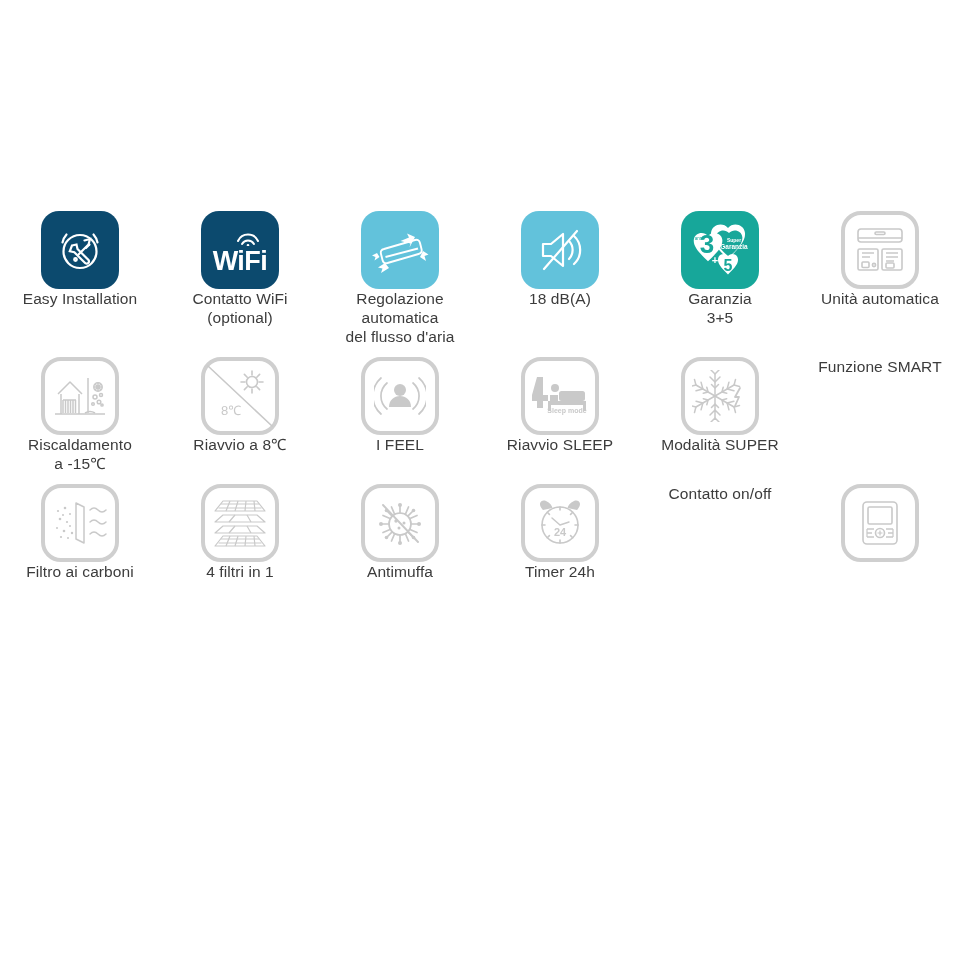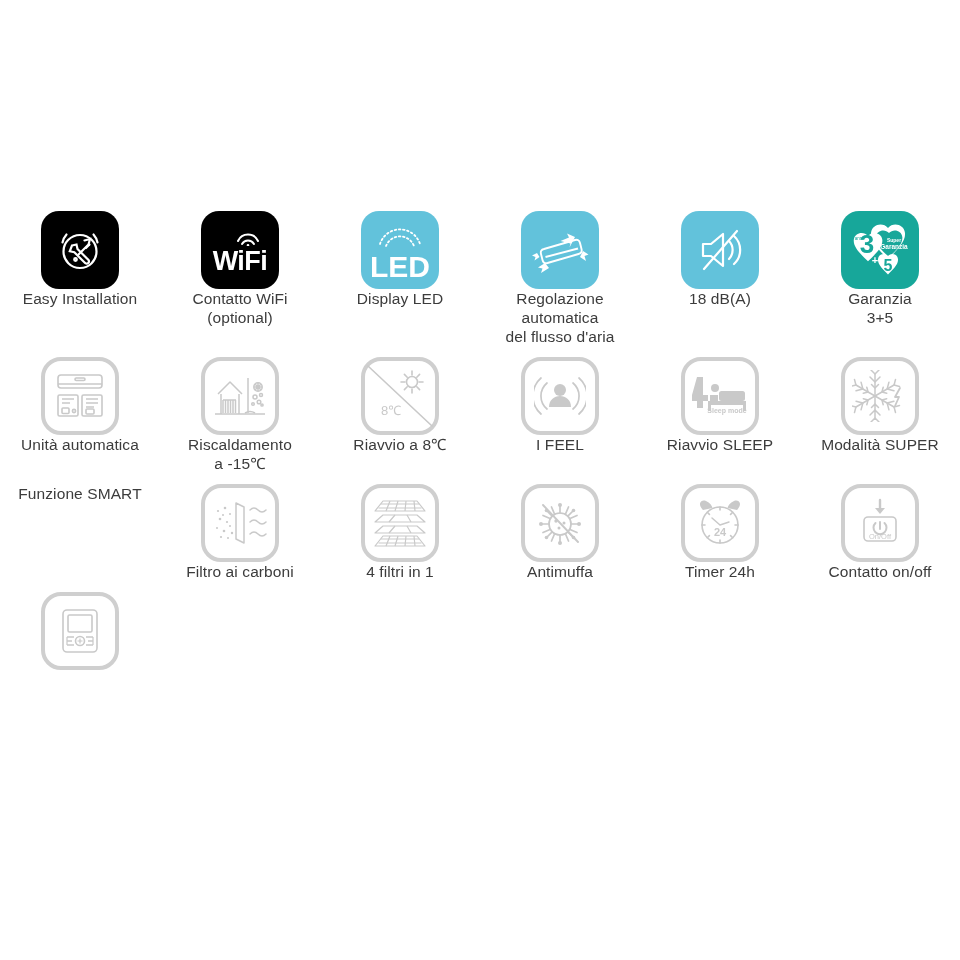--- a/index.html
+++ b/index.html
@@ -38,21 +38,21 @@
   .tile {
     width: 78px;
     height: 78px;
     border-radius: 18px;
     box-sizing: border-box;
     display: flex;
     align-items: center;
     justify-content: center;
     position: relative;
   }
-  .tile.green  { background: #000000; }
+  .tile.green  { background: #0c4a6e; }
   .tile.blue   { background: #62c2db; }
   .tile.teal   { background: #17a79a; }
   .tile.ghost  {
     background: #ffffff;
     border: 4px solid #cfcfcf;
     border-radius: 20px;
   }
   .tile svg { display: block; }
   .caption {
     font-size: 15.5px;
@@ -121,32 +121,20 @@
             <path d="M7 14 A7 7 0 0 1 19 14"></path>
             <circle cx="13" cy="15.2" r="1.3" fill="#ffffff" stroke="none"></circle>
           </svg>
           <div class="wifi-word">WiFi</div>
         </div>
       </div>
       <div class="caption">Contatto WiFi
 (optional)</div>
     </div>
 
-    <div class="feature">
-      <div class="tile blue">
-        <div class="stack">
-          <svg width="48" height="20" viewBox="0 0 48 20" fill="none" stroke="#ffffff" stroke-width="1.8" stroke-linecap="round" stroke-dasharray="1.6 2.6" style="margin-bottom:-4px;">
-            <path d="M4 17 A21 21 0 0 1 44 17"></path>
-            <path d="M10 19 A15 15 0 0 1 38 19"></path>
-          </svg>
-          <div class="led-word">LED</div>
-        </div>
-      </div>
-      <div class="caption">Display LED</div>
-    </div>
 
     <div class="feature wide">
       <div class="tile blue">
         <svg width="58" height="54" viewBox="0 0 58 54" fill="none" stroke="#ffffff" stroke-width="1.9" stroke-linejoin="round">
           <path d="M13 26 L44 17 q4-1 5 3 l1.5 6 q1 4-3 5 L16.5 40 q-4 1-5-3 L10 31 q-1-4 3-5 z"></path>
           <path d="M14.5 34 L47 25.5"></path>
           <path d="M44 14 l-8-3.5 2 4-8.5 3.5 10 2.5-1 4z" fill="#ffffff" stroke="none"></path>
           <path d="M52 28 l5.5 3.5-4 1.5 1.5 5-6-4z" fill="#ffffff" stroke="none"></path>
           <path d="M14 40 l-7 4.5 4.5 1 -1.5 4.5 8-5z" fill="#ffffff" stroke="none"></path>
           <path d="M6 30 l-5 2.5 3.5 1.5 -1 3.5 5-3.5z" fill="#ffffff" stroke="none"></path>
@@ -390,30 +378,20 @@
                    M14.3 14.3 l2.1 2.1 M37.6 37.6 l2.1 2.1
                    M39.7 14.3 l-2.1 2.1 M16.4 37.6 l-2.1 2.1"></path>
           <path d="M27 27 L19 20 M27 27 L36 24" stroke-width="1.5"></path>
           <text x="27" y="38" font-family="'Liberation Sans',sans-serif" font-size="11" font-weight="700" fill="#c9c9c9" stroke="none" text-anchor="middle">24</text>
         </svg>
       </div>
       <div class="caption">Timer 24h</div>
     </div>
 
     <div class="feature">
-      <div class="tile ghost">
-        <svg width="52" height="50" viewBox="0 0 52 50" fill="none" stroke="#c9c9c9" stroke-width="1.6" stroke-linecap="round" stroke-linejoin="round">
-          <path d="M26 2 v11" stroke-width="2.4"></path>
-          <path d="M21 10 l5 6 5-6z" fill="#c9c9c9" stroke="none"></path>
-          <rect x="10" y="19" width="32" height="24" rx="4"></rect>
-          <path d="M26 24 v7" stroke-width="2"></path>
-          <path d="M21.5 25 a6.5 6.5 0 1 0 9 0" stroke-width="2"></path>
-          <text x="26" y="41" font-family="'Liberation Sans',sans-serif" font-size="7.5" fill="#c9c9c9" stroke="none" text-anchor="middle">On/Off</text>
-        </svg>
-      </div>
       <div class="caption">Contatto on/off</div>
     </div>
 
     <div class="feature">
       <div class="tile ghost">
         <svg width="52" height="50" viewBox="0 0 52 50" fill="none" stroke="#c9c9c9" stroke-width="1.6" stroke-linejoin="round">
           <rect x="9" y="4" width="34" height="42" rx="4"></rect>
           <rect x="14" y="9" width="24" height="17" rx="1.5"></rect>
           <circle cx="26" cy="35" r="4.5"></circle>
           <path d="M26 32.5 v5 M23.5 35 h5" stroke-width="1.2"></path>

